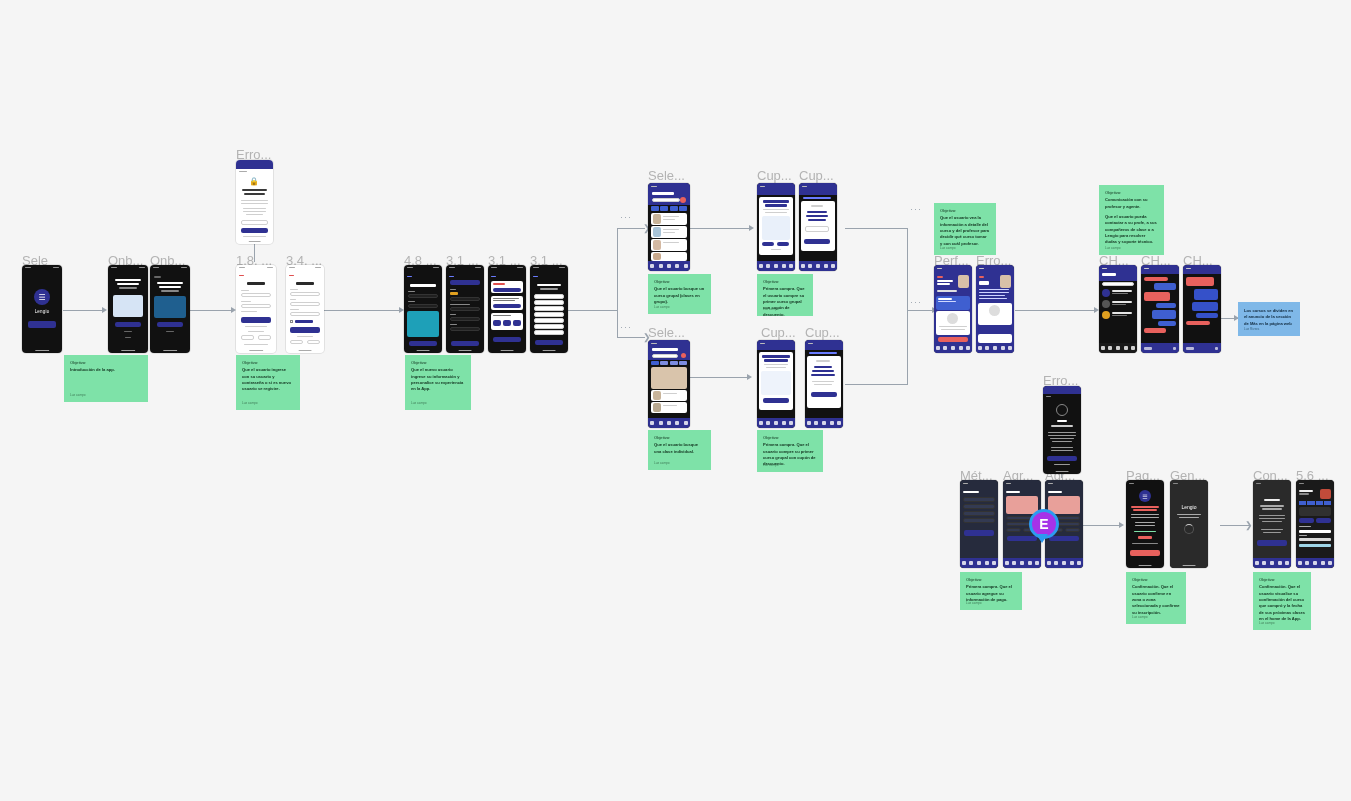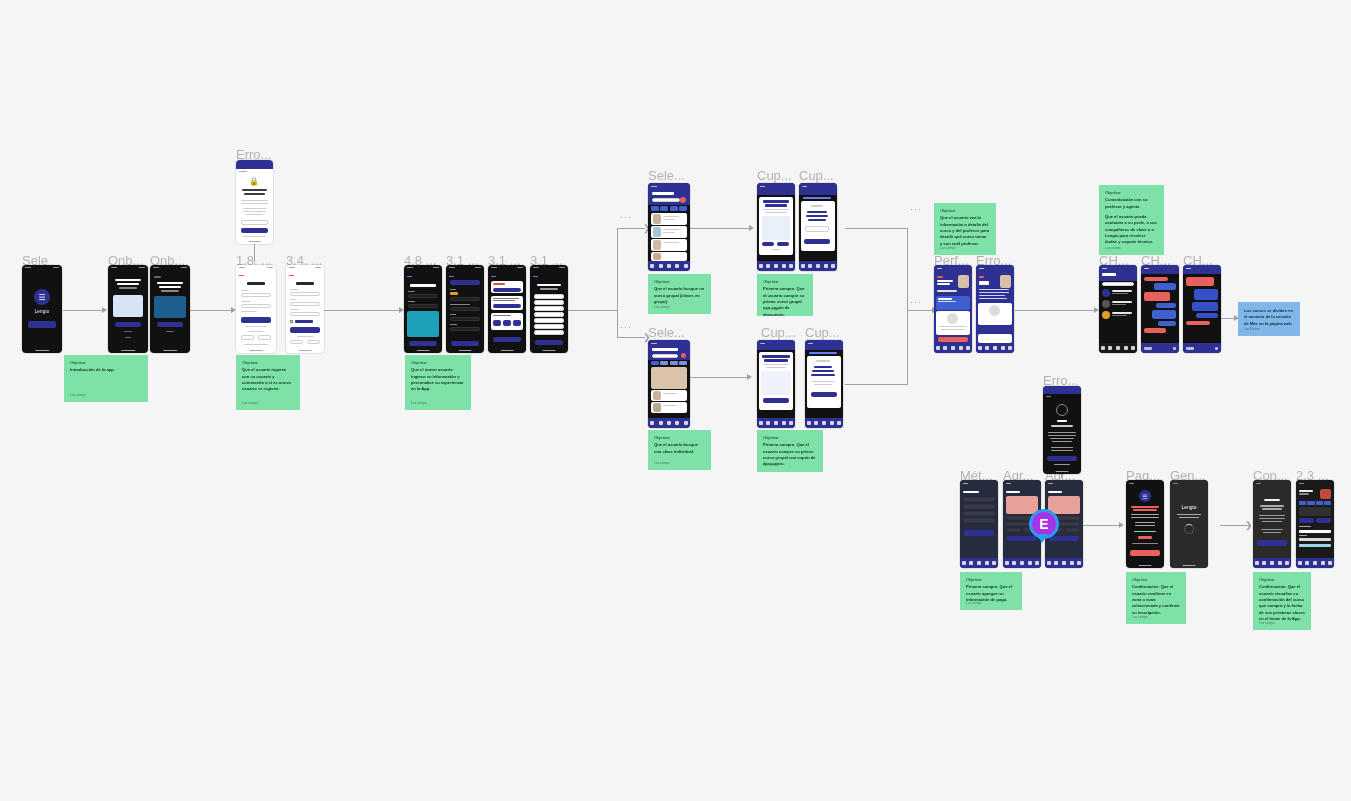--- a/index.html
+++ b/index.html
@@ -172,21 +172,21 @@
   <div class="flabel" style="left:1099px;top:253px">CH...</div>
   <div class="flabel" style="left:1141px;top:253px">CH...</div>
   <div class="flabel" style="left:1183px;top:253px">CH...</div>
   <div class="flabel" style="left:1043px;top:373px">Erro...</div>
   <div class="flabel" style="left:960px;top:468px">Mét...</div>
   <div class="flabel" style="left:1003px;top:468px">Agr...</div>
   <div class="flabel" style="left:1045px;top:468px">Agr...</div>
   <div class="flabel" style="left:1126px;top:468px">Pag...</div>
   <div class="flabel" style="left:1170px;top:468px">Gen...</div>
   <div class="flabel" style="left:1253px;top:468px">Con...</div>
-  <div class="flabel" style="left:1296px;top:468px">2.3 ...</div>
+  <div class="flabel" style="left:1296px;top:468px">5.6 ...</div>
 
   <div class="device" style="left:22px;top:265px;width:40px;height:88px">
     <div class="scr">
       <div class="statusbar">
           <div class="sb-dot"></div>
           <div class="sb-dot"></div>
         </div>
       <div style="position:absolute;left:50%;top:24px;transform:translateX(-50%);width:16px;height:16px;border-radius:50%;background:#2f3192;display:flex;align-items:center;justify-content:center;color:#fff;font-size:8px;">☰</div>
       <div style="position:absolute;left:0;right:0;top:44px;text-align:center;color:#fff;font-size:4.5px;letter-spacing:.2px">Lengio</div>
       <div class="btn" style="left:6px;top:56px;width:28px;height:7px"></div>

